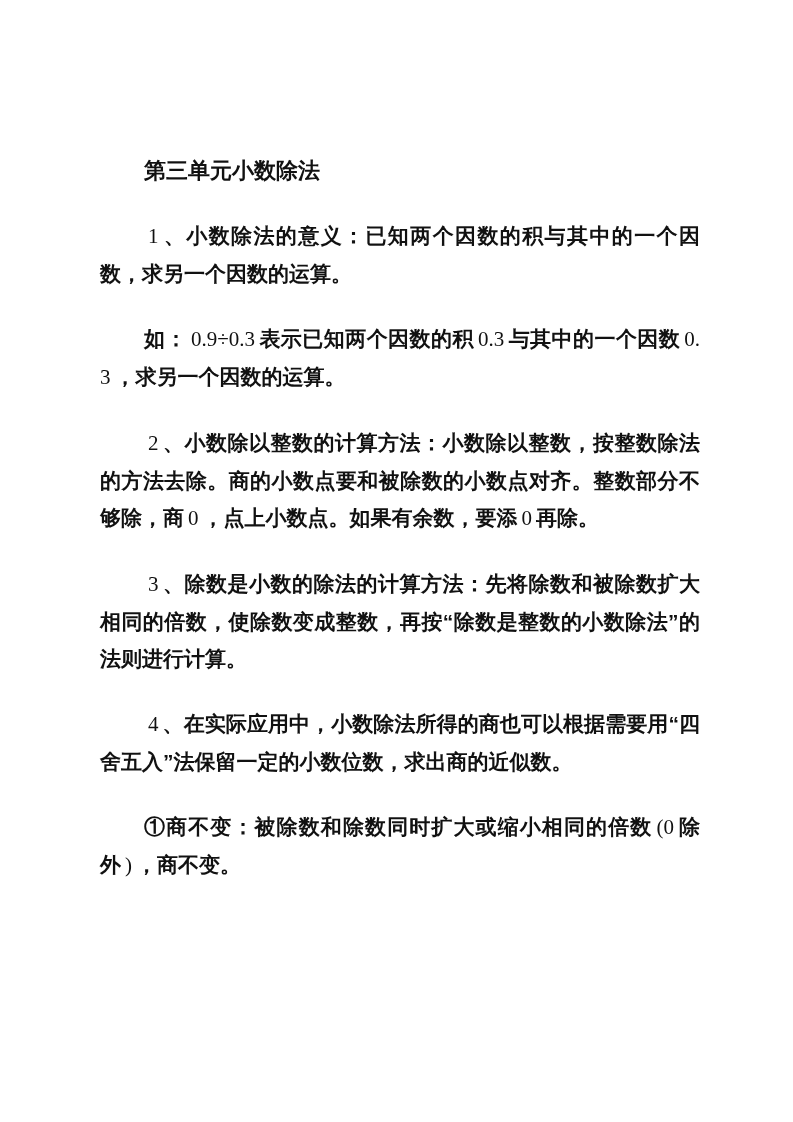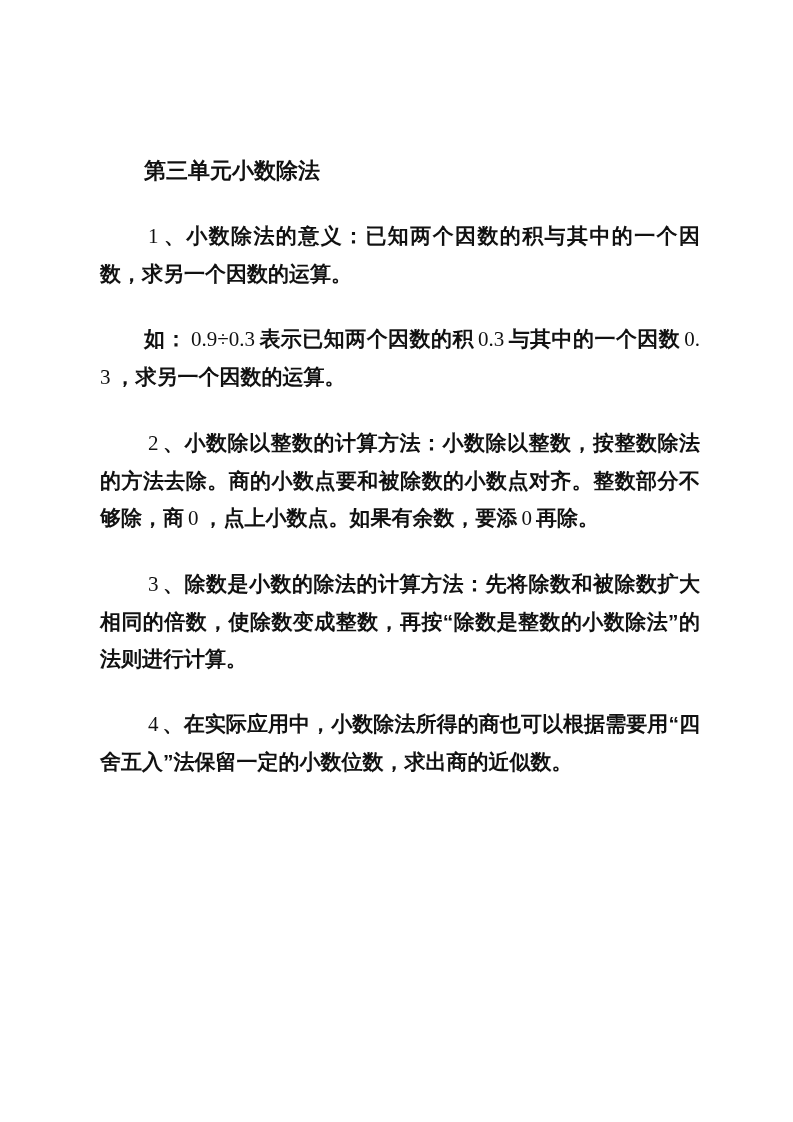--- a/index.html
+++ b/index.html
@@ -53,15 +53,16 @@
 
 <div class="page">
   <div class="content">
     <h1 class="title">第三单元小数除法</h1>
     <div id="paragraphs">
         <p class="para"><span class="latin">1</span>、小数除法的意义：已知两个因数的积与其中的一个因数，求另一个因数的运算。</p>
         <p class="para">如：<span class="latin">0.9÷0.3</span>表示已知两个因数的积<span class="latin">0.3</span>与其中的一个因数<span class="latin">0.3</span>，求另一个因数的运算。</p>
         <p class="para"><span class="latin">2</span>、小数除以整数的计算方法：小数除以整数，按整数除法的方法去除。商的小数点要和被除数的小数点对齐。整数部分不够除，商<span class="latin">0</span>，点上小数点。如果有余数，要添<span class="latin">0</span>再除。</p>
         <p class="para"><span class="latin">3</span>、除数是小数的除法的计算方法：先将除数和被除数扩大相同的倍数，使除数变成整数，再按“除数是整数的小数除法”的法则进行计算。</p>
         <p class="para"><span class="latin">4</span>、在实际应用中，小数除法所得的商也可以根据需要用“四舍五入”法保留一定的小数位数，求出商的近似数。</p>
+        <p class="para">①商不变：被除数和除数同时扩大或缩小相同的倍数<span class="latin">(0</span>除外<span class="latin">)</span>，商不变。</p>
       </div>
   </div>
 </div>
 
 </body></html>

